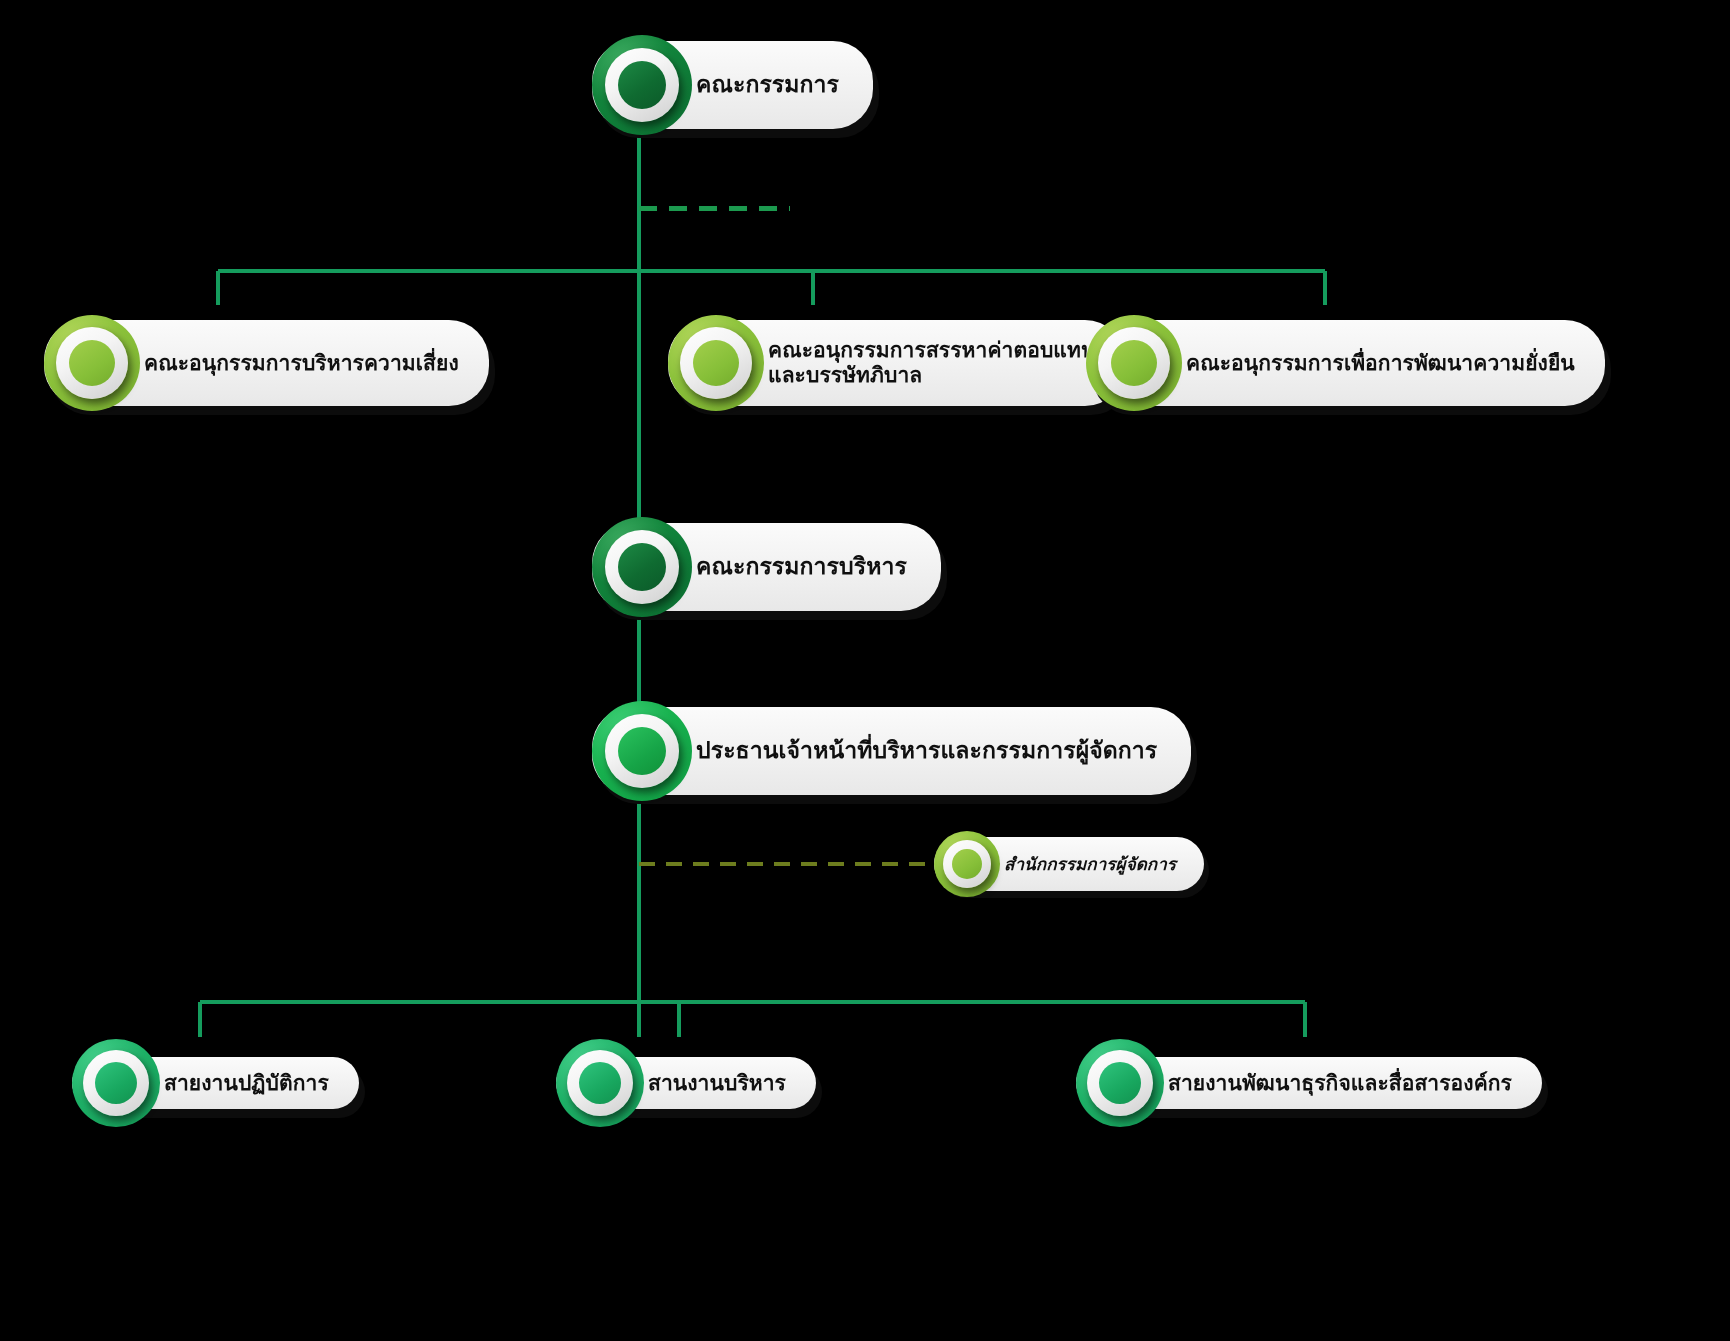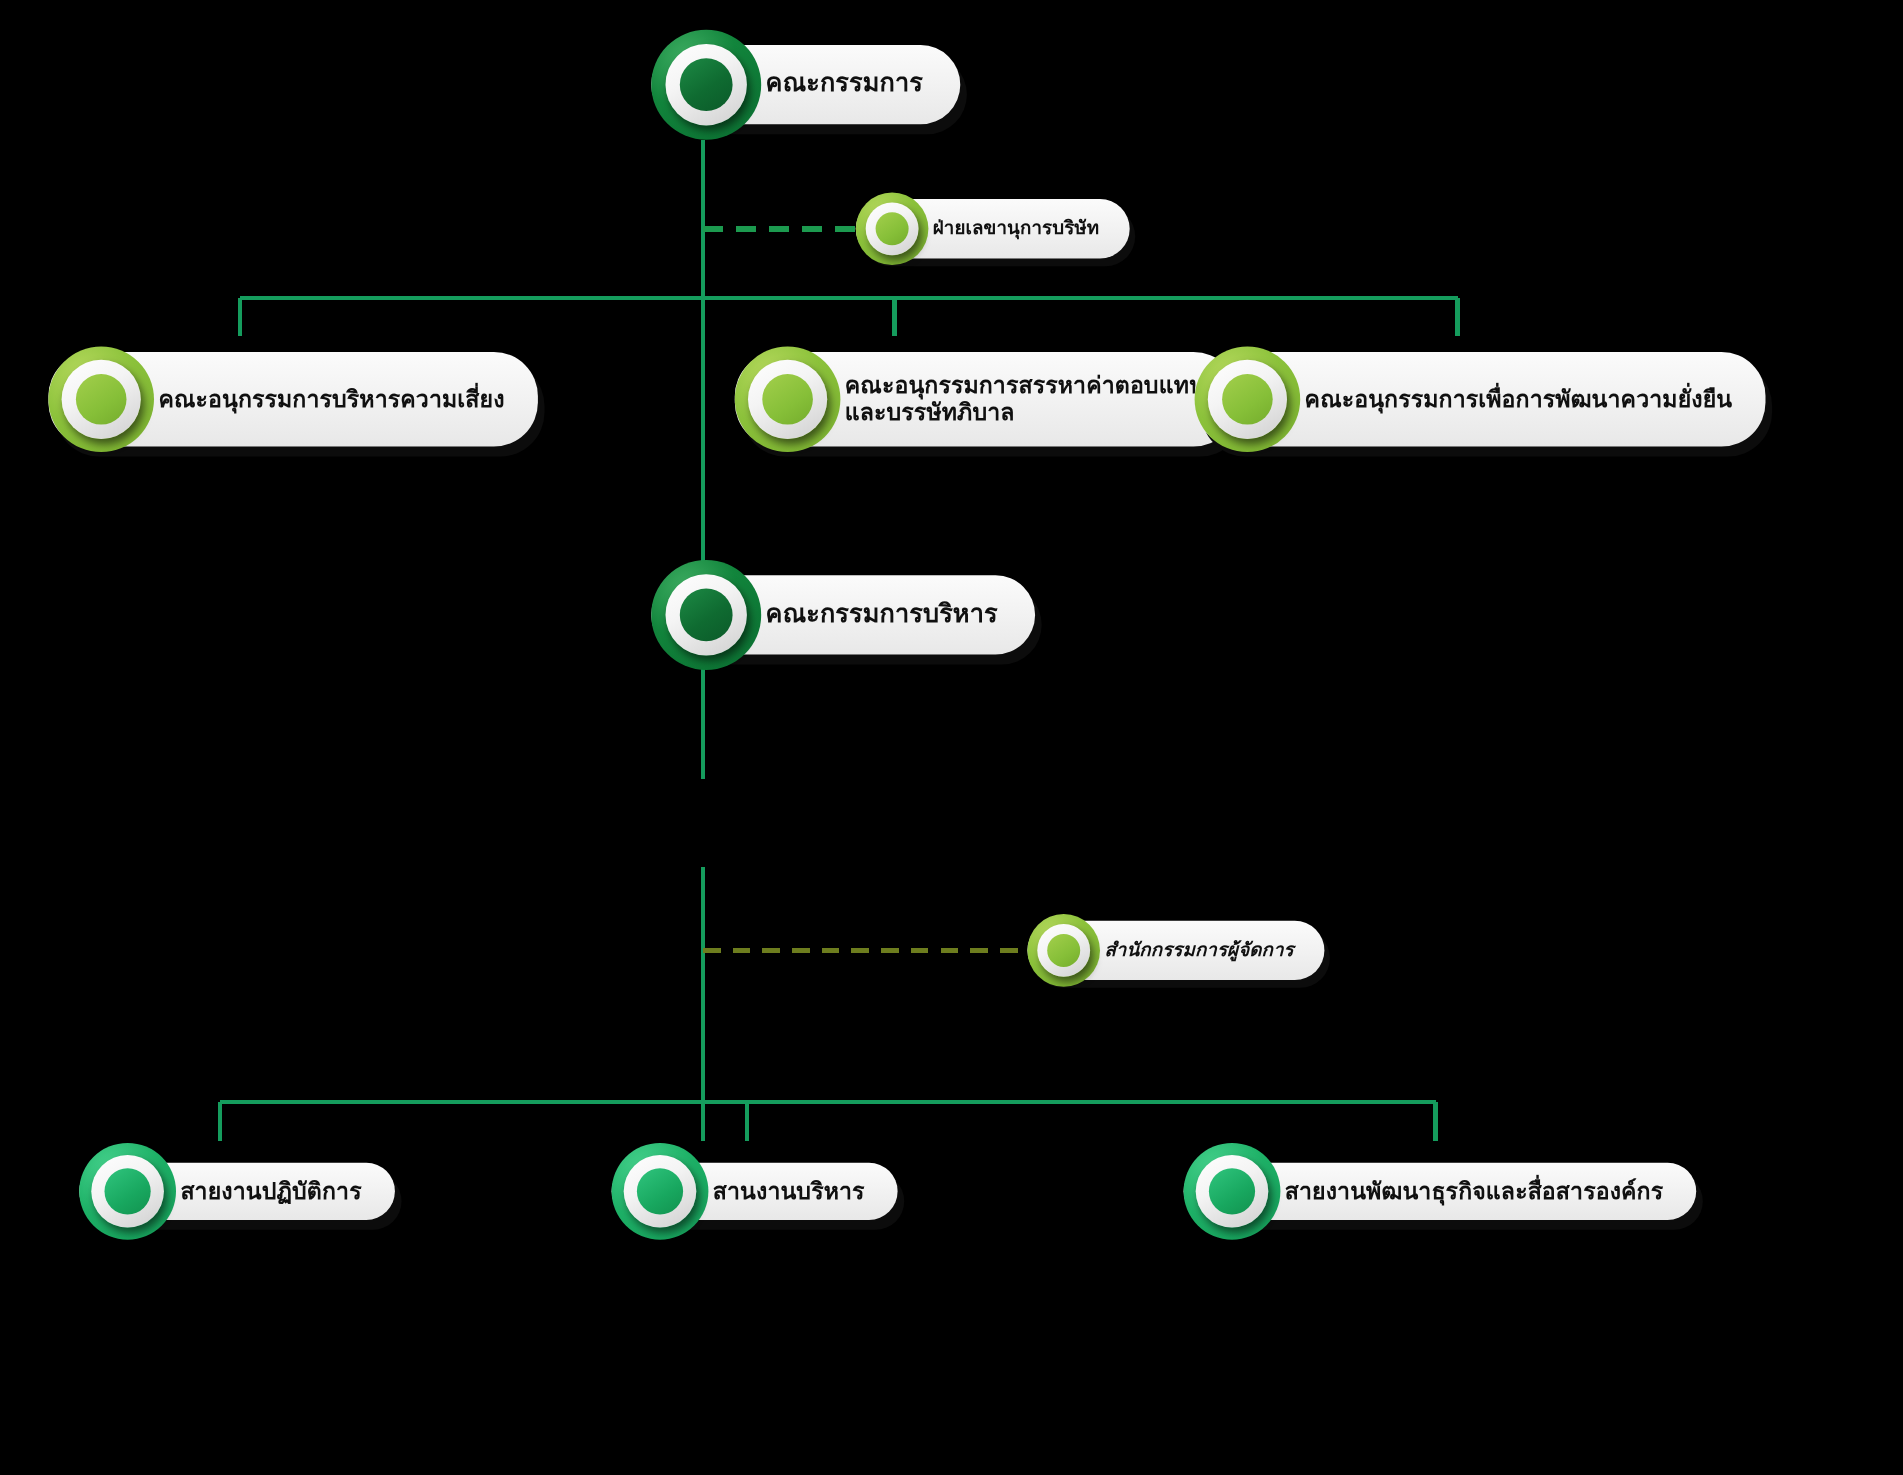--- a/index.html
+++ b/index.html
@@ -70,21 +70,21 @@
     border-radius: 50%;
     background: linear-gradient(150deg, #ffffff 0%, #f4f4f4 40%, #cfcfcf 100%);
     box-shadow: 3px 5px 8px rgba(0,0,0,0.55);
   }
   .badge .core {
     position: absolute;
     border-radius: 50%;
   }
 
   
-  .big  .pill  { height: 72px; padding: 0 34px 0 104px; }
+  .big  .pill  { height: 88px; padding: 0 34px 0 104px; }
   .big  .badge { width: 100px; height: 100px; left: 0; top: 50%; transform: translateY(-50%); }
   .big  .donut { inset: 13px; }
   .big  .core  { inset: 26px; }
   .big  .label { font-size: 23px; }
 
   .mid  .pill  { height: 86px; padding: 0 30px 0 100px; }
   .mid  .badge { width: 96px; height: 96px; left: 0; top: 50%; transform: translateY(-50%); }
   .mid  .donut { inset: 12px; }
   .mid  .core  { inset: 25px; }
   .mid  .label { font-size: 21px; }
@@ -148,30 +148,20 @@
     <div class="pill">
       <span class="badge">
         <span class="ring"></span>
           <span class="donut"></span>
           <span class="core"></span>
       </span>
       <span class="label">คณะกรรมการ</span>
     </div>
   </div>
 
-  <div class="node small c-lime" style="left:778px; top:181px;">
-    <div class="pill">
-      <span class="badge">
-        <span class="ring"></span>
-          <span class="donut"></span>
-          <span class="core"></span>
-      </span>
-      <span class="label">ฝ่ายเลขานุการบริษัท</span>
-    </div>
-  </div>
 
   <div class="node mid c-lime" style="left:44px; top:320px;text-align:right;">
     <div class="pill">
       <span class="badge">
         <span class="ring"></span>
           <span class="donut"></span>
           <span class="core"></span>
       </span>
       <span class="label">คณะอนุกรรมการบริหารความเสี่ยง</span>
     </div>
@@ -204,20 +194,30 @@
     <div class="pill">
       <span class="badge">
         <span class="ring"></span>
           <span class="donut"></span>
           <span class="core"></span>
       </span>
       <span class="label">คณะอนุกรรมการเพื่อการพัฒนาความยั่งยืน</span>
     </div>
   </div>
 
+  <div class="node big c-bright" style="left:592px; top:707px;">
+    <div class="pill">
+      <span class="badge">
+        <span class="ring"></span>
+          <span class="donut"></span>
+          <span class="core"></span>
+      </span>
+      <span class="label">ประธานเจ้าหน้าที่บริหารและกรรมการผู้จัดการ</span>
+    </div>
+  </div>
 
   <div class="node small c-lime" style="left:934px; top:837px;font-style:italic;">
     <div class="pill">
       <span class="badge">
         <span class="ring"></span>
           <span class="donut"></span>
           <span class="core"></span>
       </span>
       <span class="label">สำนักกรรมการผู้จัดการ</span>
     </div>

